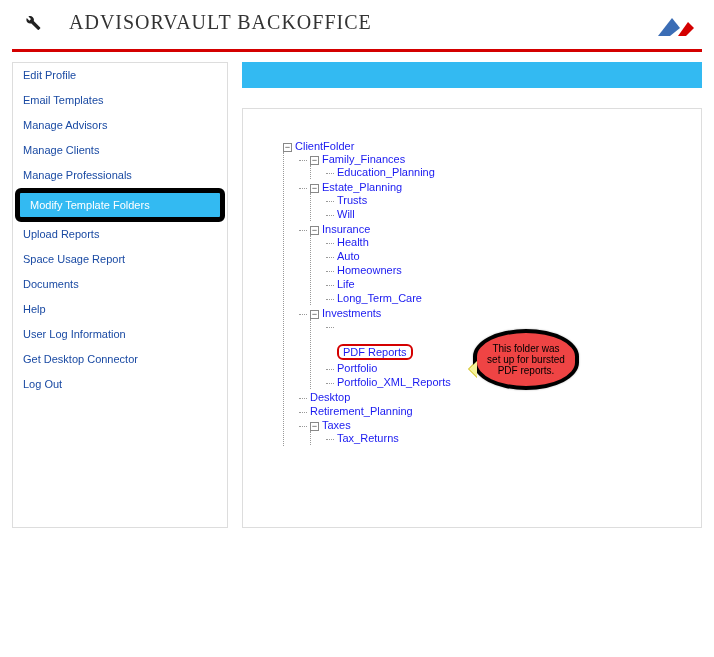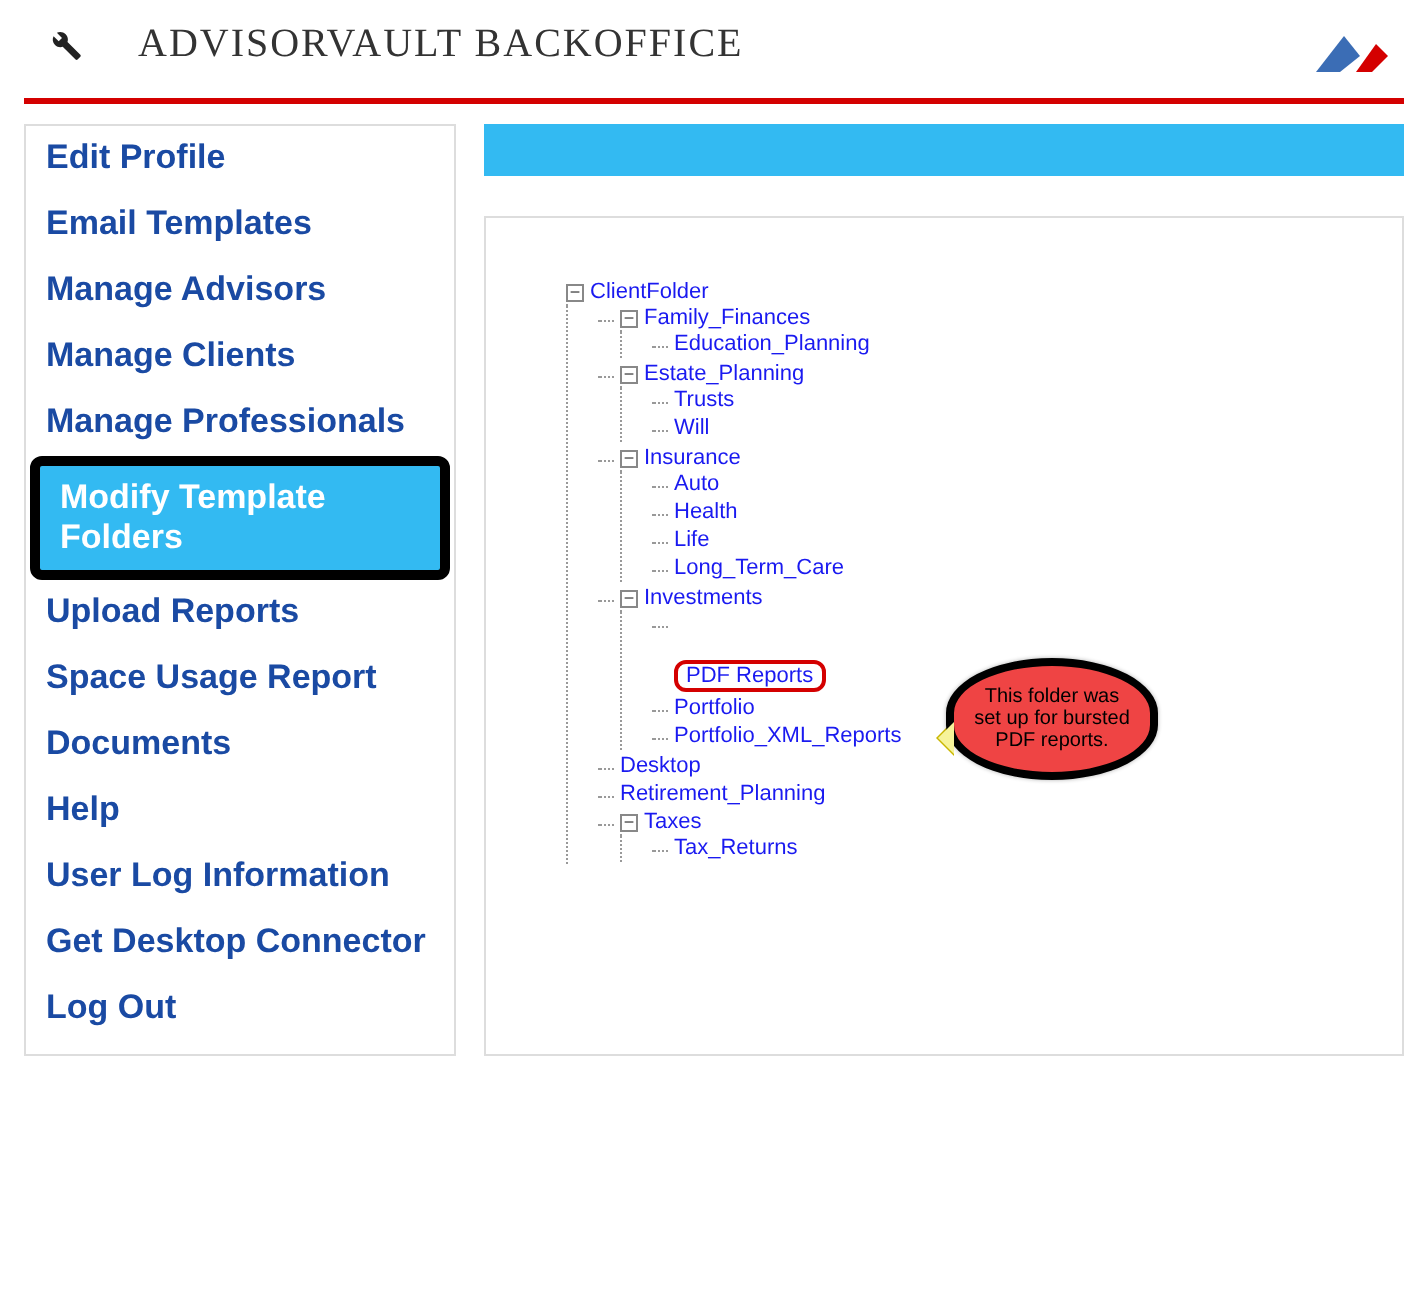--- a/index.html
+++ b/index.html
@@ -48,22 +48,22 @@
   .sidebar {
     width: 216px;
     flex-shrink: 0;
     border: 1px solid #ddd;
     background: #fff;
     padding-bottom: 6px;
   }
   .sidebar-item {
     padding: 6px 10px;
     color: #1a4aa3;
-    font-weight: bold;
-    font-size: 17px;
+    font-weight: normal;
+    font-size: 11px;
     cursor: pointer;
     border-bottom: 1px solid #fff;
   }
   .sidebar-item.selected {
     background: #33baf2;
     color: #fff;
     border: 5px solid #000000;
     border-radius: 6px;
     margin: 0 2px;
   }
@@ -222,22 +222,23 @@
               <li>
                 <span class="toggle">−</span><span class="node-label">Estate_Planning</span>
                 <ul>
                   <li><span class="node-label">Trusts</span></li>
                   <li><span class="node-label">Will</span></li>
                 </ul>
               </li>
               <li>
                 <span class="toggle">−</span><span class="node-label">Insurance</span>
                 <ul>
+                  <li><span class="node-label">Health</span></li>
                   <li><span class="node-label">Auto</span></li>
-                  <li><span class="node-label">Health</span></li>
+                  <li><span class="node-label">Homeowners</span></li>
                   <li><span class="node-label">Life</span></li>
                   <li><span class="node-label">Long_Term_Care</span></li>
                 </ul>
               </li>
               <li>
                 <span class="toggle">−</span><span class="node-label">Investments</span>
                 <ul>
                   <li><span class="node-highlight"><span class="node-label">PDF Reports</span></span></li>
                   <li><span class="node-label">Portfolio</span></li>
                   <li><span class="node-label">Portfolio_XML_Reports</span></li>

